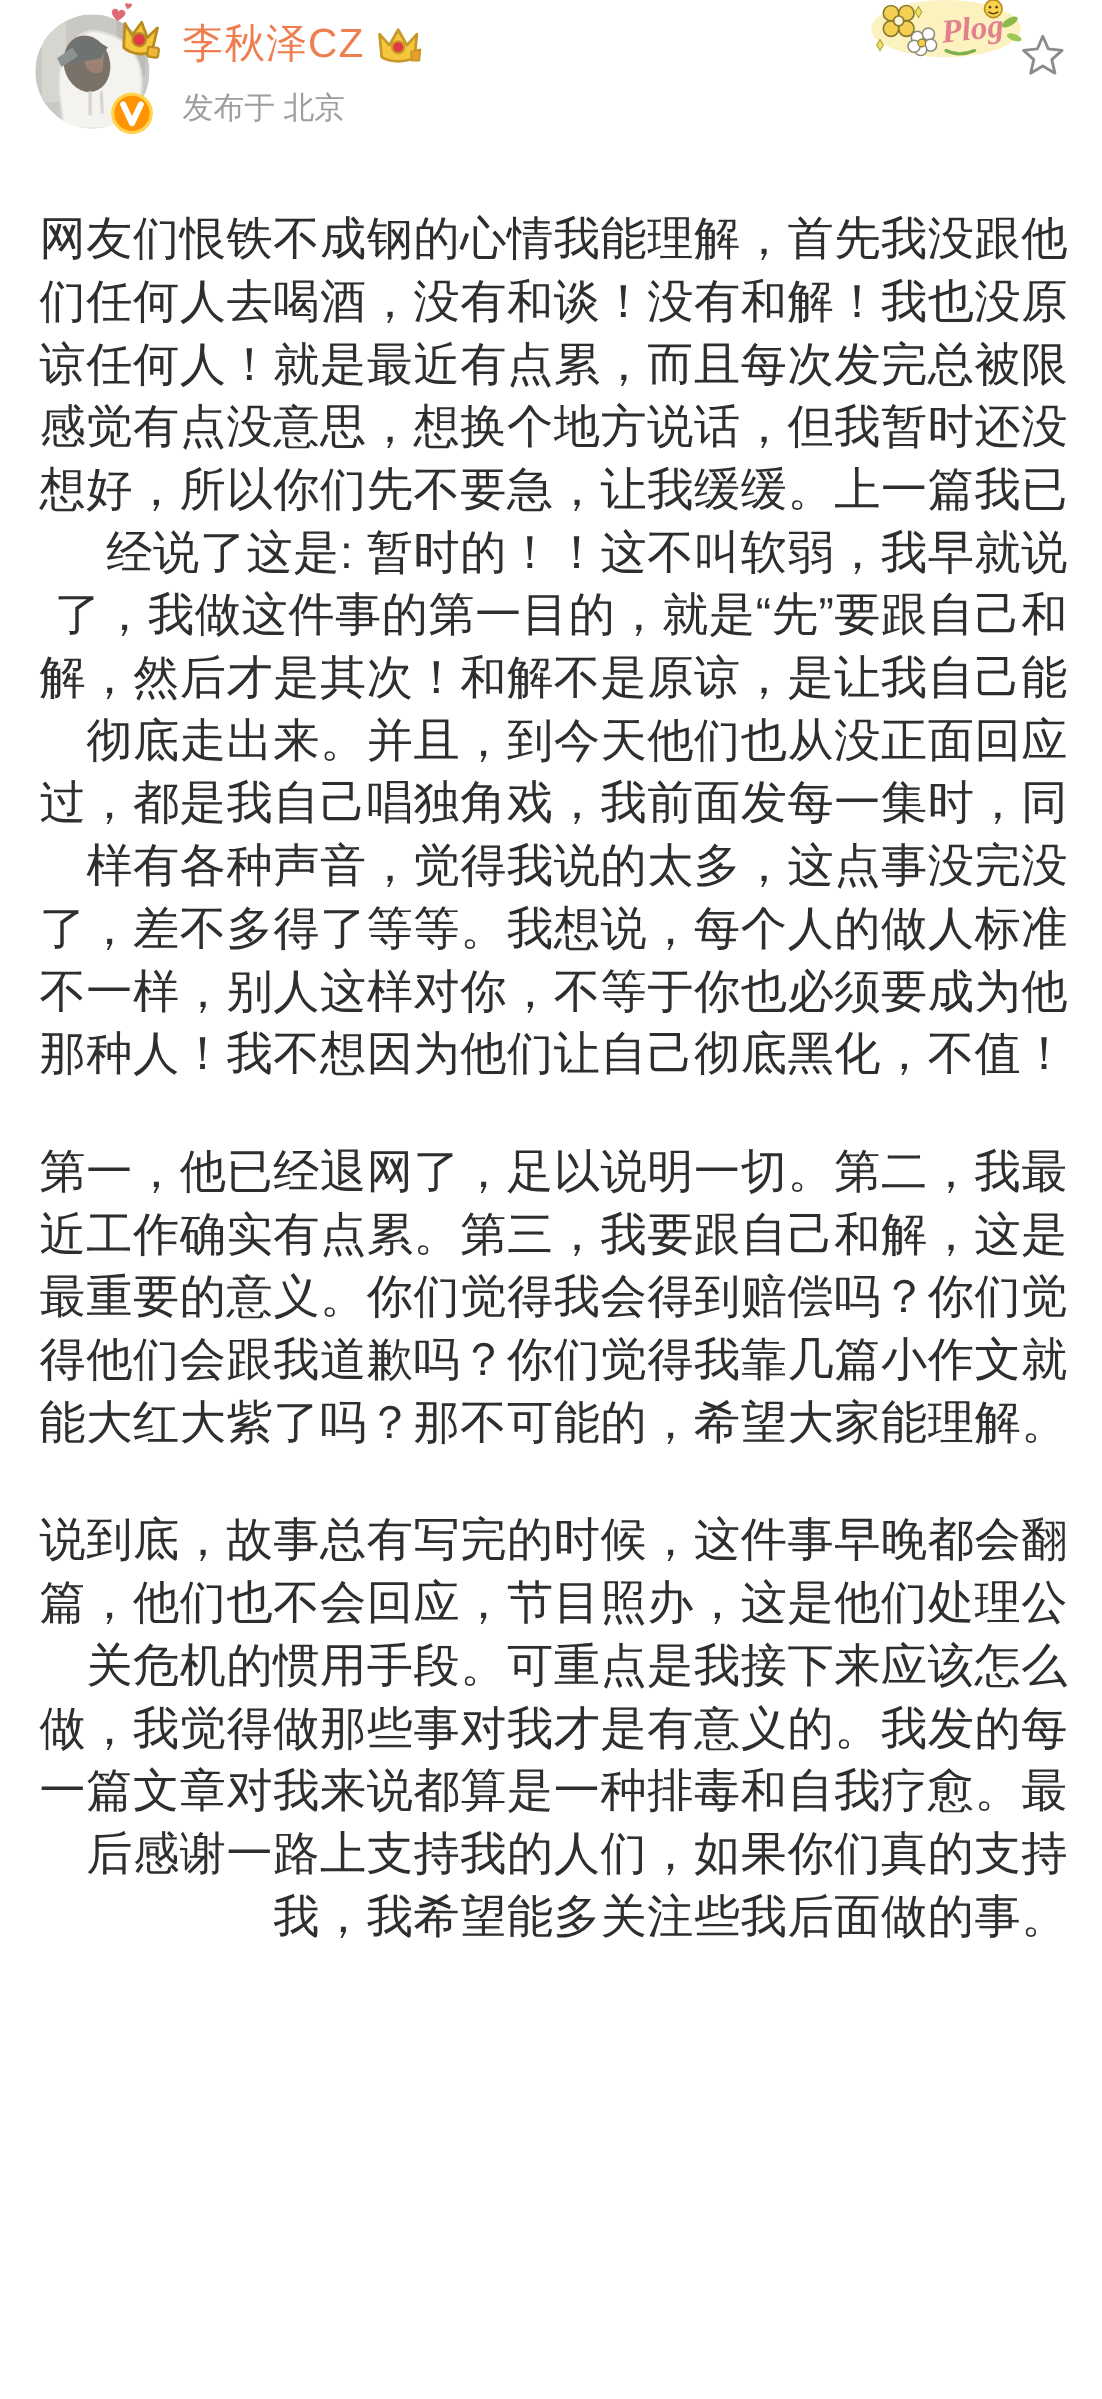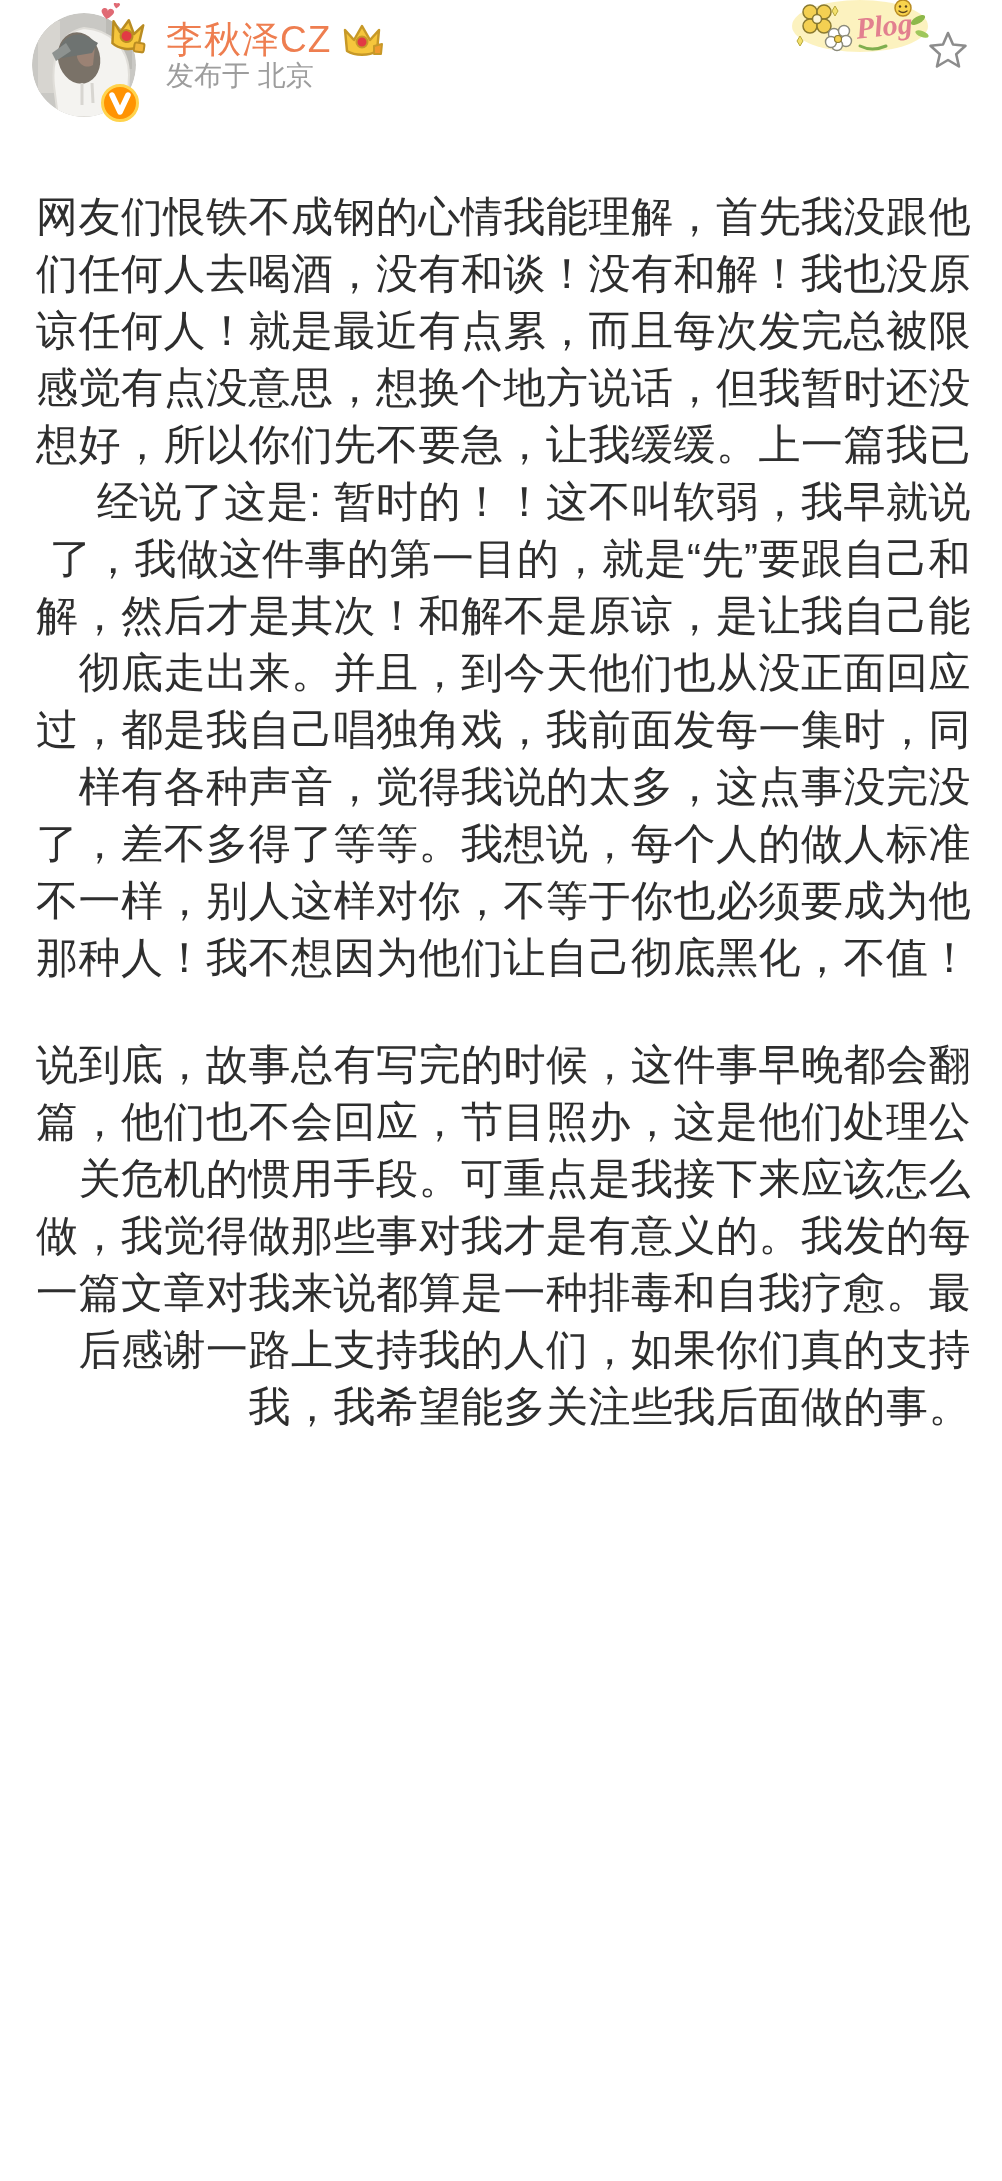--- a/index.html
+++ b/index.html
@@ -18,28 +18,28 @@
     width: 104px; height: 104px; cursor: pointer;
   }
   .avatar-img {
     width: 104px; height: 104px; border-radius: 50%;
     overflow: hidden; display: block;
   }
   .crown-badge { position: absolute; left: 58px; top: -10px; }
   .v-badge { position: absolute; left: 68px; top: 70px; }
 
   .user-info { position: absolute; left: 166px; top: 20px; }
-  .name-row { display: flex; align-items: flex-start; gap: 10px; }
+  .name-row { display: flex; align-items: flex-end; gap: 10px; }
   .username {
     color: #ee7e50; font-size: 37px; font-weight: 500;
     letter-spacing: 1px; cursor: pointer; line-height: 1.1;
   }
   .meta-row { margin-top: 15px; color: #9d9d9d; font-size: 28px; line-height: 1.1; }
   .meta-row .src { margin-left: 16px; }
-  .loc-row { margin-top: 0; color: #9d9d9d; font-size: 28px; line-height: 1.1; }
+  .loc-row { margin-top: 22px; color: #9d9d9d; font-size: 28px; line-height: 1.1; }
 
   .plog-sticker { position: absolute; left: 788px; top: -2px; }
   .star-btn {
     position: absolute; left: 926px; top: 28px;
     width: 44px; height: 44px; cursor: pointer; background: none; border: none; padding: 0;
   }
 
   
   .content { padding: 30px 31px 0 31px; }
   .content p {
@@ -139,16 +139,17 @@
 
     <button class="star-btn" aria-label="favorite">
       <svg width="44" height="44" viewBox="0 0 44 44">
         <path d="M22 5 L27 16.5 L39.5 17.8 L30.2 26.2 L33 38.5 L22 32 L11 38.5 L13.8 26.2 L4.5 17.8 L17 16.5 Z" fill="#ffffff" stroke="#8c8c8c" stroke-width="2.6" stroke-linejoin="round"></path>
       </svg>
     </button>
   </header>
 
   <main class="content">
     <p>网友们恨铁不成钢的心情我能理解，首先我没跟他们任何人去喝酒，没有和谈！没有和解！我也没原谅任何人！就是最近有点累，而且每次发完总被限感觉有点没意思，想换个地方说话，但我暂时还没想好，所以你们先不要急，让我缓缓。上一篇我已经说了这是: 暂时的！！这不叫软弱，我早就说了，我做这件事的第一目的，就是“先”要跟自己和解，然后才是其次！和解不是原谅，是让我自己能彻底走出来。并且，到今天他们也从没正面回应过，都是我自己唱独角戏，我前面发每一集时，同样有各种声音，觉得我说的太多，这点事没完没了，差不多得了等等。我想说，每个人的做人标准不一样，别人这样对你，不等于你也必须要成为他那种人！我不想因为他们让自己彻底黑化，不值！</p>
+    <p>第一，他已经退网了，足以说明一切。第二，我最近工作确实有点累。第三，我要跟自己和解，这是最重要的意义。你们觉得我会得到赔偿吗？你们觉得他们会跟我道歉吗？你们觉得我靠几篇小作文就能大红大紫了吗？那不可能的，希望大家能理解。</p>
     <p>说到底，故事总有写完的时候，这件事早晚都会翻篇，他们也不会回应，节目照办，这是他们处理公关危机的惯用手段。可重点是我接下来应该怎么做，我觉得做那些事对我才是有意义的。我发的每一篇文章对我来说都算是一种排毒和自我疗愈。最后感谢一路上支持我的人们，如果你们真的支持我，我希望能多关注些我后面做的事。</p>
   </main>
 
 </div>
 
 </body></html>

